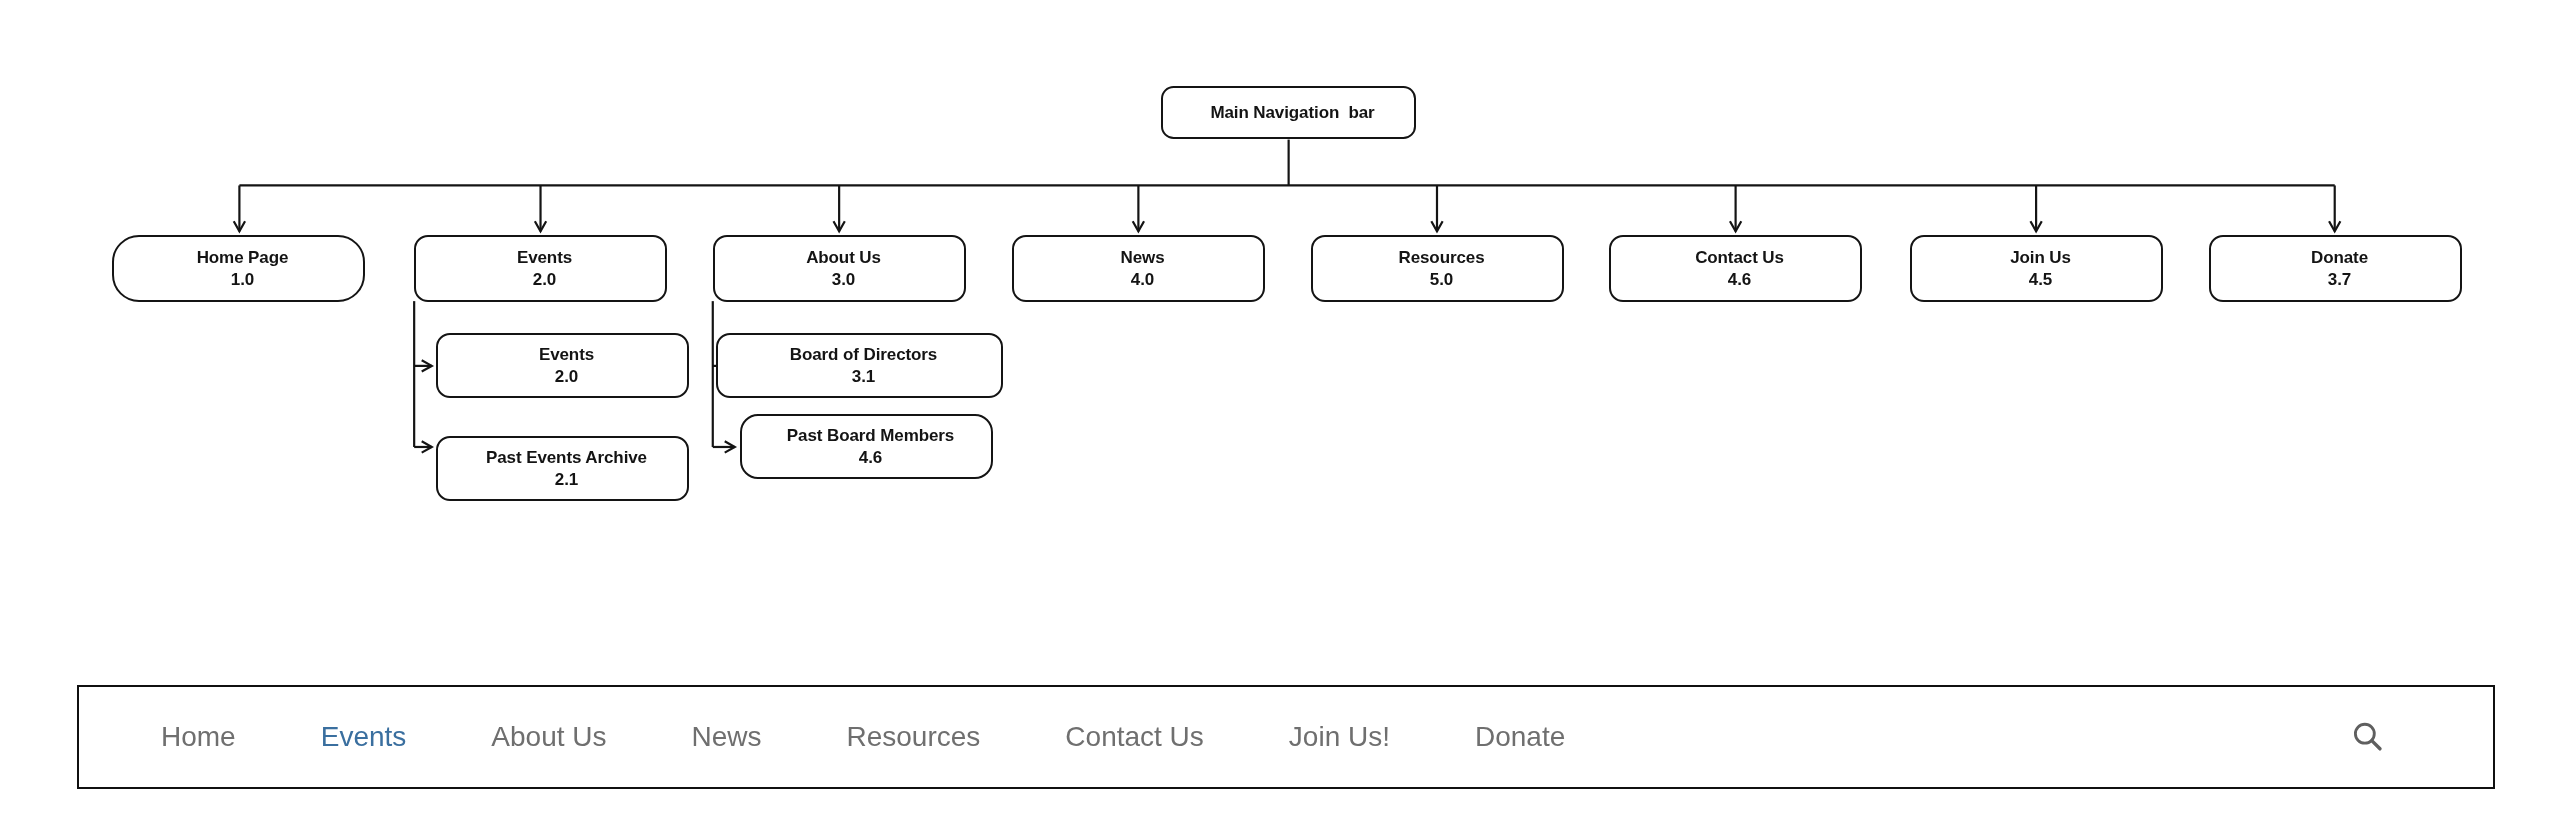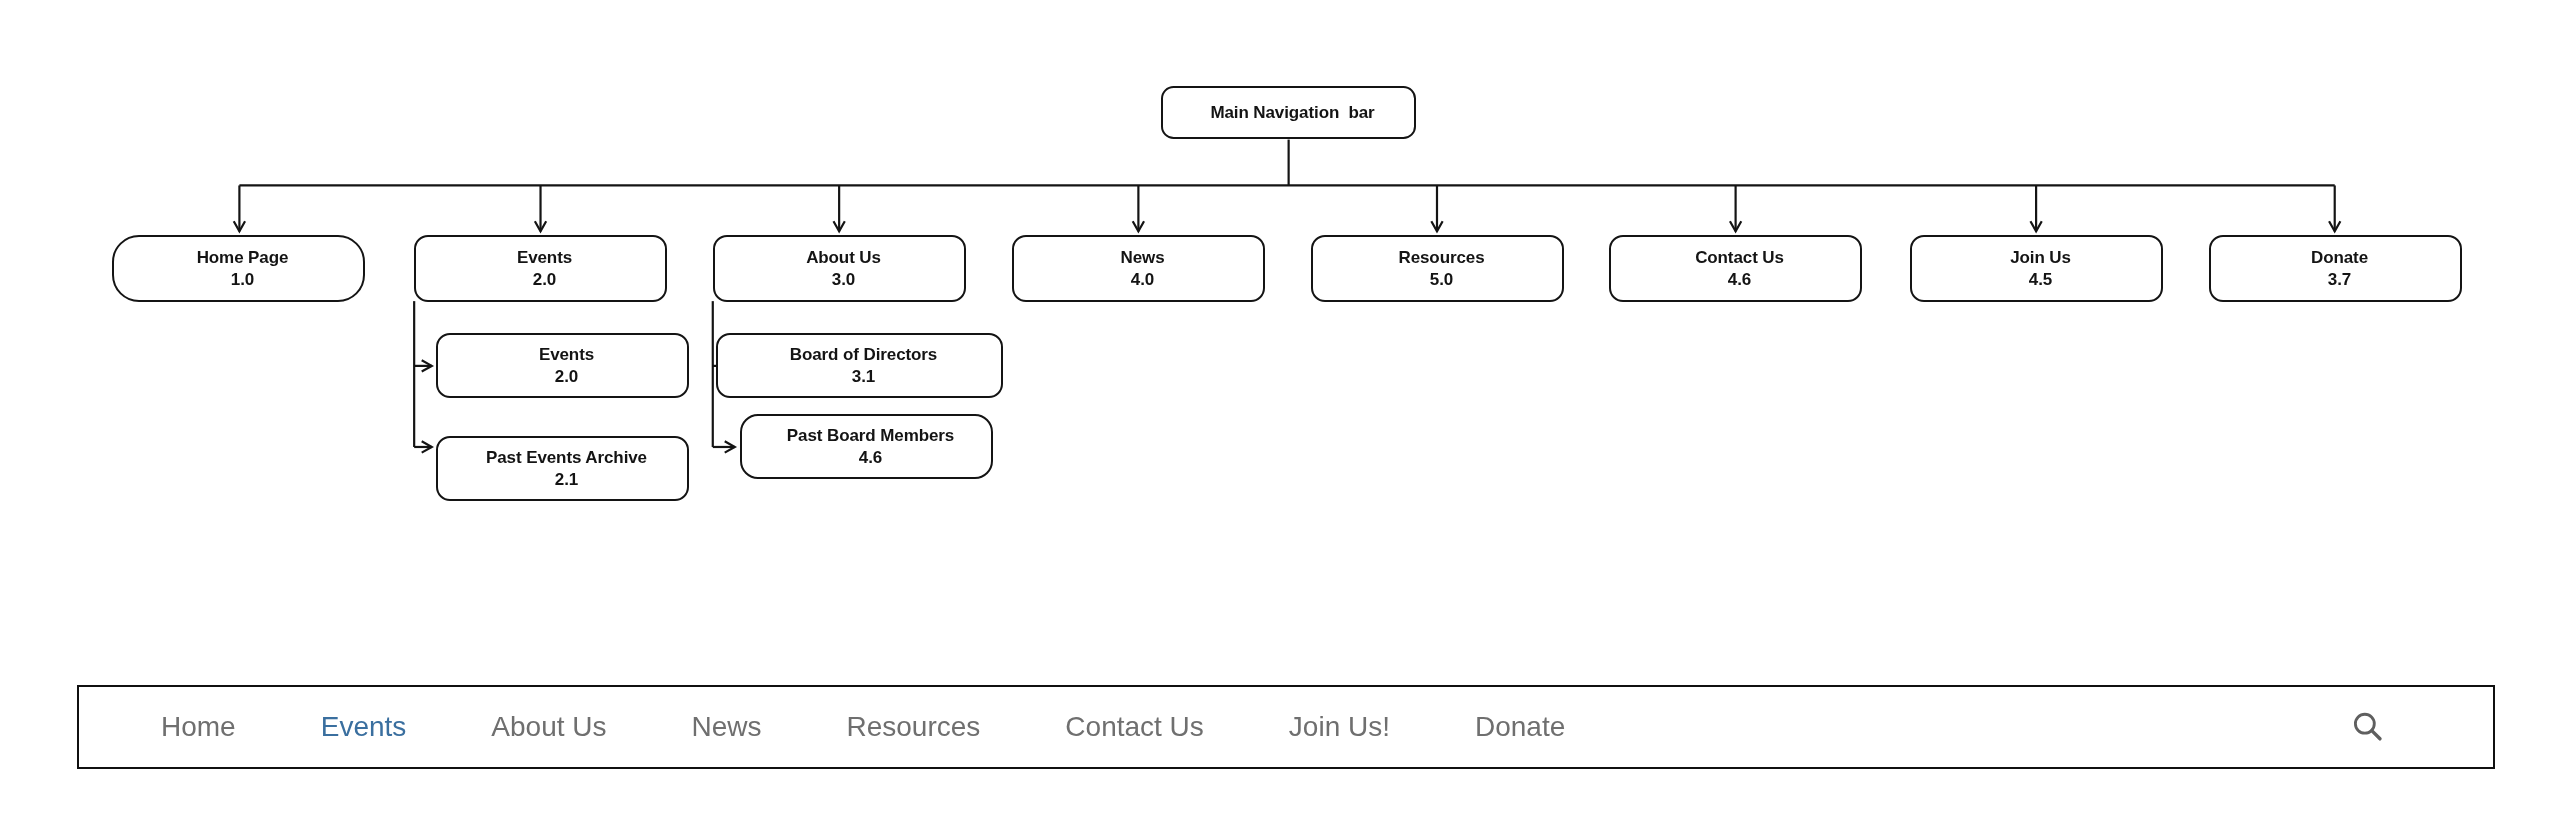--- a/index.html
+++ b/index.html
@@ -35,21 +35,21 @@
     line-height: 21.4px;
     letter-spacing: -0.1px;
     padding-left: 8px;
   }
   .node.root { border-radius: 12.6px; }
   .node.root .label { white-space: pre; }
   
   .navbar {
     position: absolute;
     left: 77px; top: 685px;
-    width: 2418px; height: 84px;
+    width: 2418px; height: 104px;
     box-sizing: border-box;
     border: 2.5px solid #101010;
     background: #ffffff;
     display: flex;
     align-items: center;
     padding-left: 82px;
     column-gap: 85px;
   }
   .nav-item {
     font-size: 28px;

